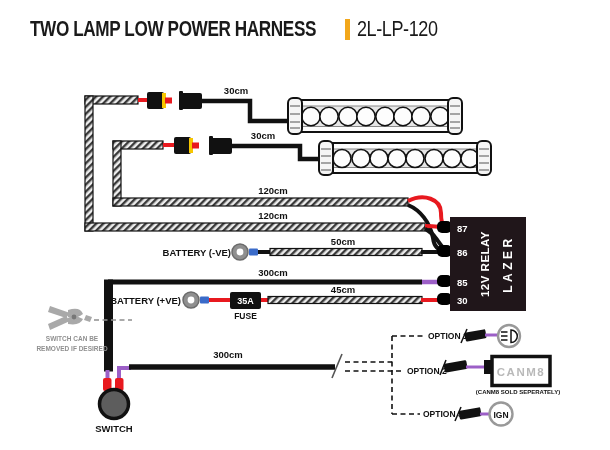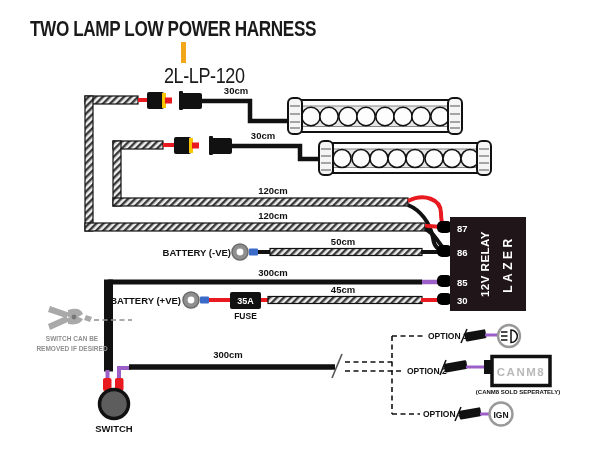--- a/index.html
+++ b/index.html
@@ -1,18 +1,18 @@
 <!DOCTYPE html>
 <html><head>
 <meta charset="utf-8">
 <style>
   html,body{margin:0;padding:0;background:#ffffff;}
   .stage{position:relative;width:610px;height:450px;background:#ffffff;overflow:hidden;
          font-family:"Liberation Sans",sans-serif;}
-  .title-row{position:absolute;left:30px;top:16px;display:flex;align-items:center;white-space:nowrap;flex-direction:column;}
+  .title-row{position:absolute;left:30px;top:16px;display:flex;align-items:center;white-space:nowrap;}
   .title-main{font-size:22px;font-weight:bold;color:#1a1a1a;letter-spacing:-0.5px;
               transform:scaleX(0.78);transform-origin:left center;display:inline-block;}
   .title-sep{width:5px;height:21px;background:#f2a71b;margin-left:-52px;margin-right:7px;flex:0 0 auto;}
   .title-part{font-size:22px;font-weight:normal;color:#1a1a1a;letter-spacing:-0.5px;
               transform:scaleX(0.82);transform-origin:left center;display:inline-block;}
   svg text{font-family:"Liberation Sans",sans-serif;}
   .dim{font-size:9.5px;font-weight:bold;fill:#111;}
   .lbl{font-size:9.5px;font-weight:bold;fill:#111;}
   .small-note{font-size:6.5px;font-weight:bold;fill:#8f8f8f;}
   .term{font-size:9.5px;font-weight:bold;fill:#fff;}

